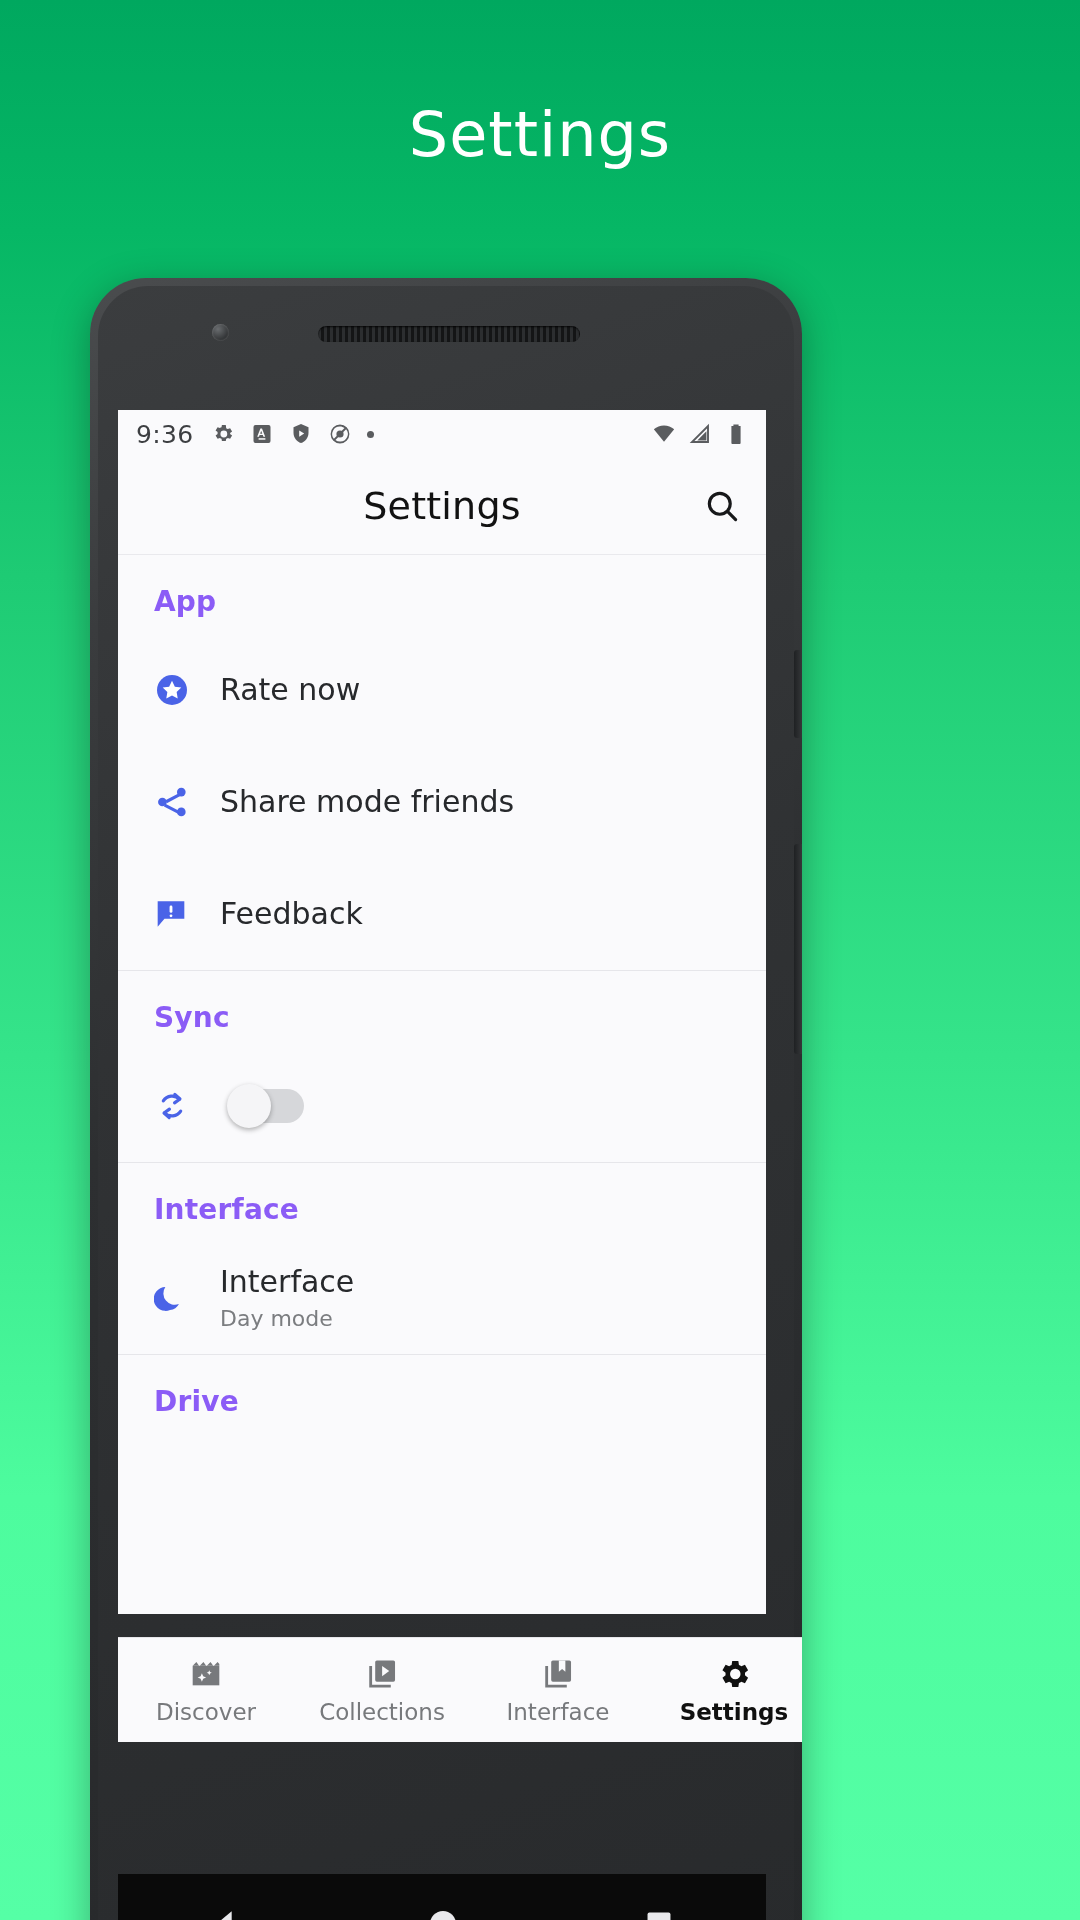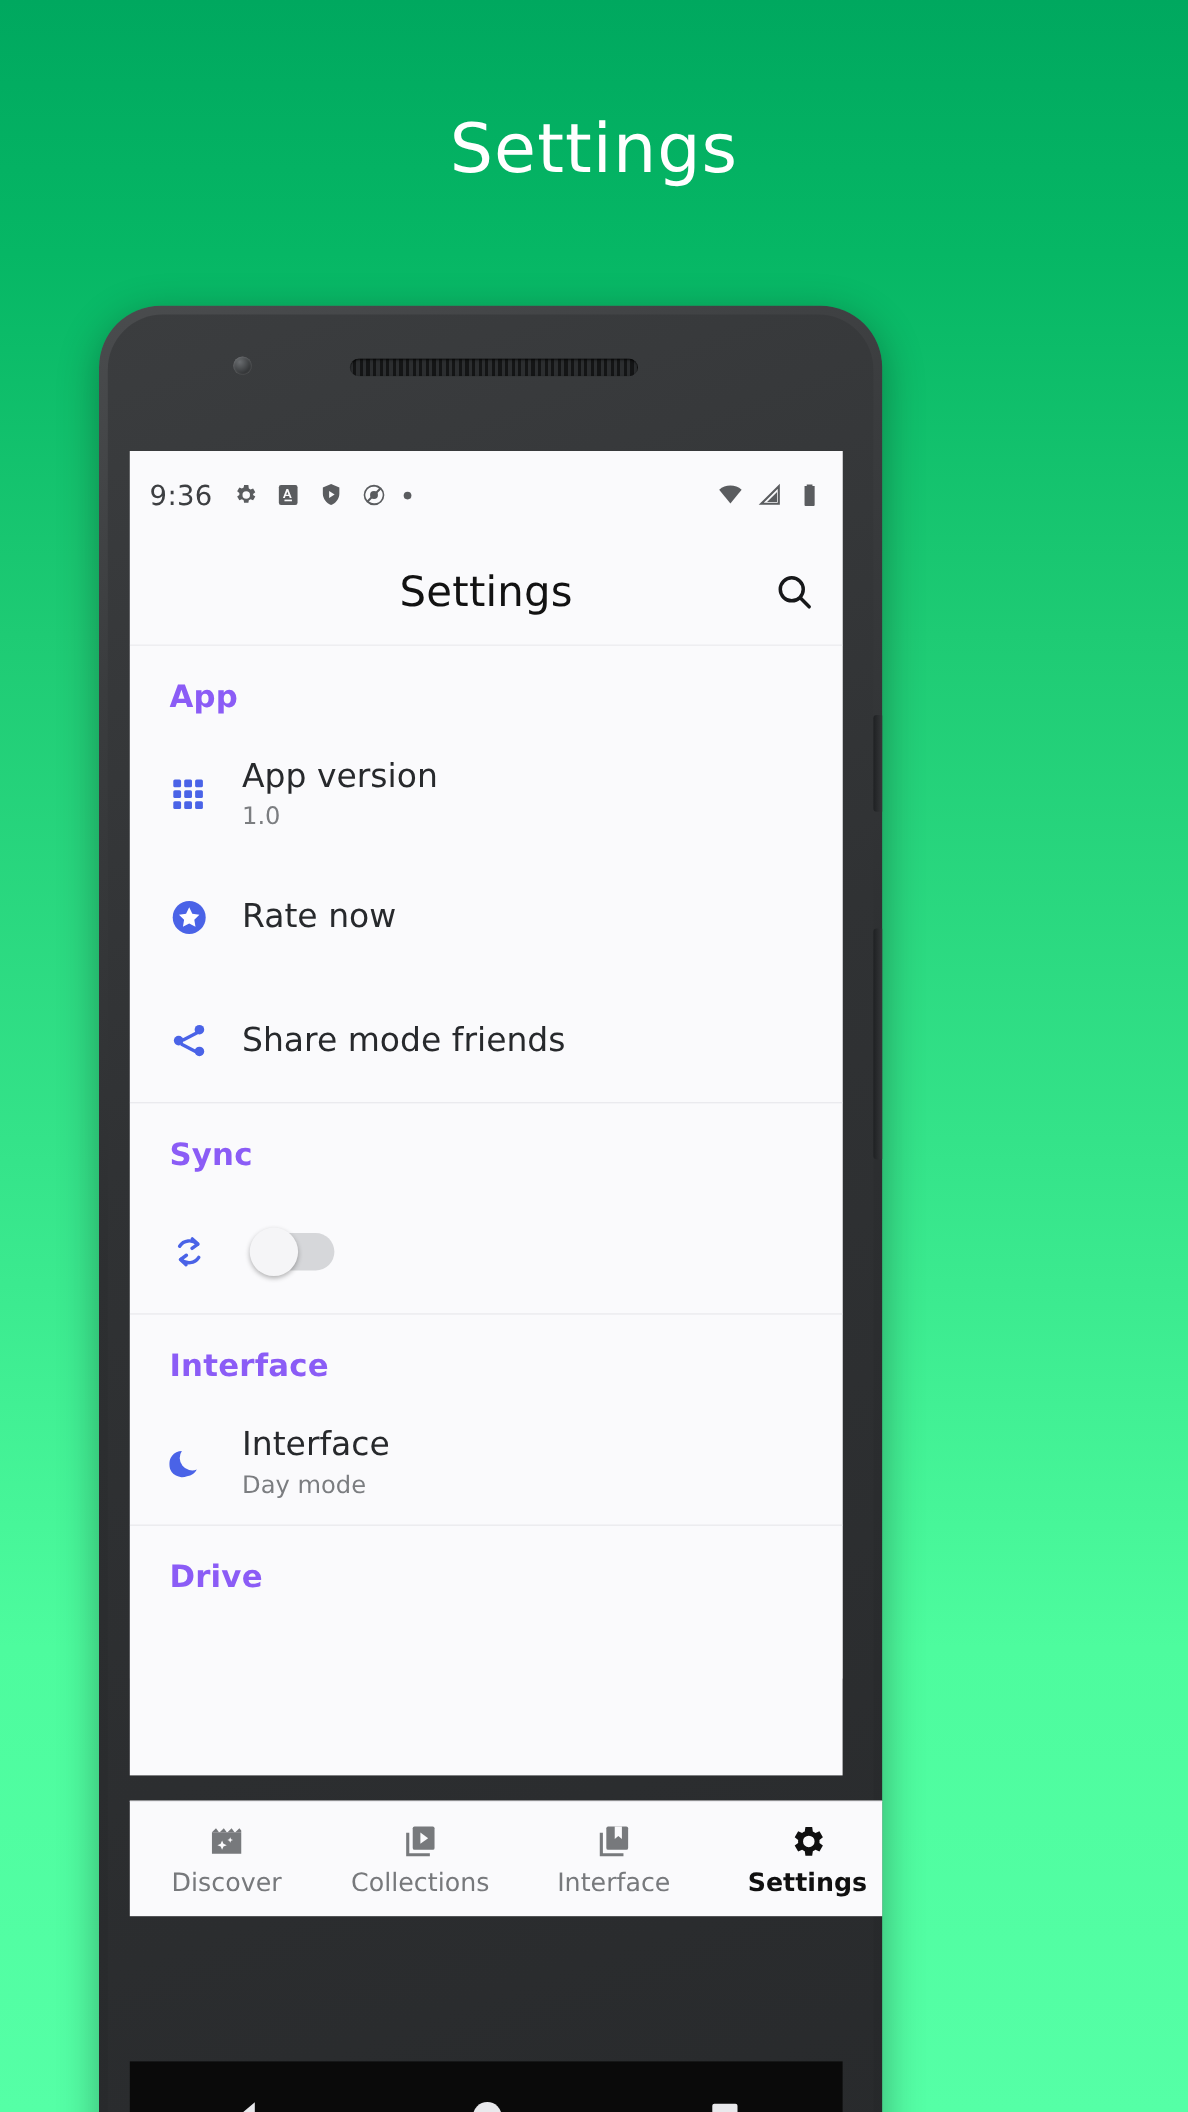--- a/index.html
+++ b/index.html
@@ -42,21 +42,21 @@
   }
   .btn-vol{
     position:absolute;right:-2px;width:10px;border-radius:3px;
     background:linear-gradient(90deg,#1f2123,#3a3c3e);
   }
   .btn-vol.a{top:372px;height:88px;}
   .btn-vol.b{top:566px;height:210px;}
 
   
   .statusbar{
-    height:48px;display:flex;align-items:center;padding:16px 18px;background:#fafafc;
+    height:48px;display:flex;align-items:center;padding:0 18px;background:#fafafc;
   }
   .clock{font-size:25px;color:#3d3f42;letter-spacing:.3px;margin-right:18px;}
   .sb-icons{display:flex;align-items:center;gap:15px;}
   .sb-right{margin-left:auto;display:flex;align-items:center;gap:12px;}
   .sb-ico{width:24px;height:24px;display:inline-block;fill:#5a5c5f;}
   .sb-dot{width:7px;height:7px;border-radius:50%;background:#5a5c5f;display:inline-block;}
 
   
   .appbar{
     height:96px;display:flex;align-items:center;justify-content:center;position:relative;
@@ -163,39 +163,20 @@
           <circle cx="10.6" cy="10.6" r="6.6"></circle>
             <line x1="15.6" y1="15.6" x2="20.6" y2="20.6"></line>
         </svg>
       </span>
     </div>
 
     <div class="list">
 
       <div class="section-head">App</div>
 
-      <div class="row">
-        <span class="row-ico">
-          <svg width="34" height="34" viewBox="0 0 24 24" fill="#4a63e7">
-            <rect x="2.5" y="2.5" width="5" height="5" rx="1"></rect>
-              <rect x="9.5" y="2.5" width="5" height="5" rx="1"></rect>
-              <rect x="16.5" y="2.5" width="5" height="5" rx="1"></rect>
-            <rect x="2.5" y="9.5" width="5" height="5" rx="1"></rect>
-              <rect x="9.5" y="9.5" width="5" height="5" rx="1"></rect>
-              <rect x="16.5" y="9.5" width="5" height="5" rx="1"></rect>
-            <rect x="2.5" y="16.5" width="5" height="5" rx="1"></rect>
-              <rect x="9.5" y="16.5" width="5" height="5" rx="1"></rect>
-              <rect x="16.5" y="16.5" width="5" height="5" rx="1"></rect>
-          </svg>
-        </span>
-        <span class="row-txt">
-          <span class="row-title">App version</span>
-          <span class="row-sub">1.0</span>
-        </span>
-      </div>
 
       <div class="row">
         <span class="row-ico">
           <svg width="36" height="36" viewBox="0 0 24 24">
             <circle cx="12" cy="12" r="10" fill="#4a63e7"></circle>
             <path d="M12 5.9l1.9 3.9 4.3.6-3.1 3 .7 4.3-3.8-2-3.8 2 .7-4.3-3.1-3 4.3-.6L12 5.9z" fill="#ffffff"></path>
           </svg>
         </span>
         <span class="row-txt">
           <span class="row-title">Rate now</span>
@@ -209,20 +190,32 @@
               <circle cx="5.6" cy="12" r="2.9"></circle>
               <circle cx="18.2" cy="18.6" r="2.9"></circle>
             <path d="M7.6 10.9l9-4.7.95 1.85-9 4.7zM7.6 13.1l9 4.7-.95 1.85-9-4.7z"></path>
           </svg>
         </span>
         <span class="row-txt">
           <span class="row-title">Share mode friends</span>
         </span>
       </div>
 
+      <div class="row">
+        <span class="row-ico">
+          <svg width="34" height="34" viewBox="0 0 24 24">
+            <path d="M2.6 3h18.8v12.4H7.4L2.6 21V3z" fill="#4a63e7"></path>
+            <rect x="11" y="6" width="2" height="5.2" rx="1" fill="#ffffff"></rect>
+            <rect x="11" y="12.3" width="2" height="2" rx="1" fill="#ffffff"></rect>
+          </svg>
+        </span>
+        <span class="row-txt">
+          <span class="row-title">Feedback</span>
+        </span>
+      </div>
 
       <div class="sep"></div>
 
       <div class="section-head">Sync</div>
 
       <div class="row">
         <span class="row-ico">
           <svg width="36" height="36" viewBox="0 0 24 24" fill="none" stroke="#4a63e7" stroke-width="2.1" stroke-linecap="round">
             <path d="M6.2 8.6A7 7 0 0117 7.4"></path>
               <path d="M17.8 15.4A7 7 0 017 16.6"></path>

